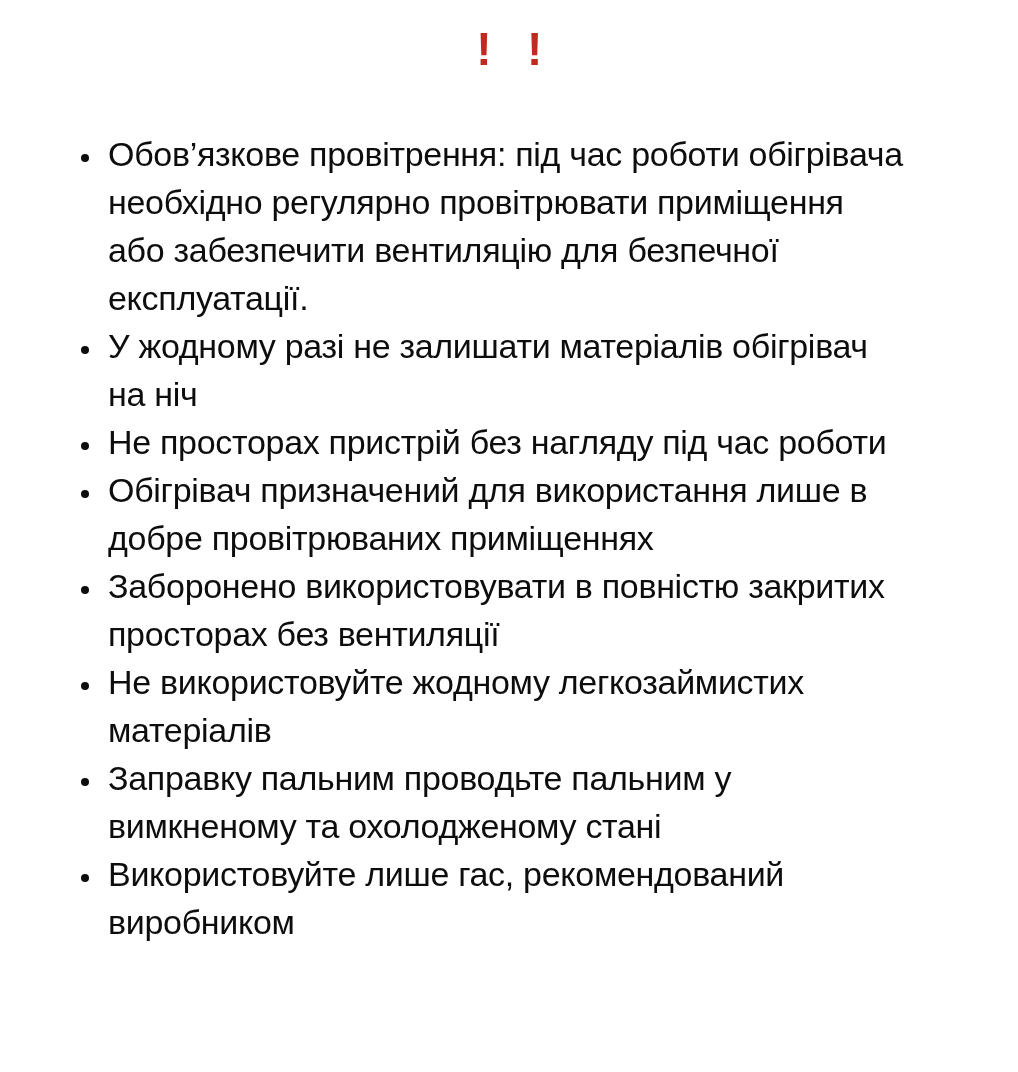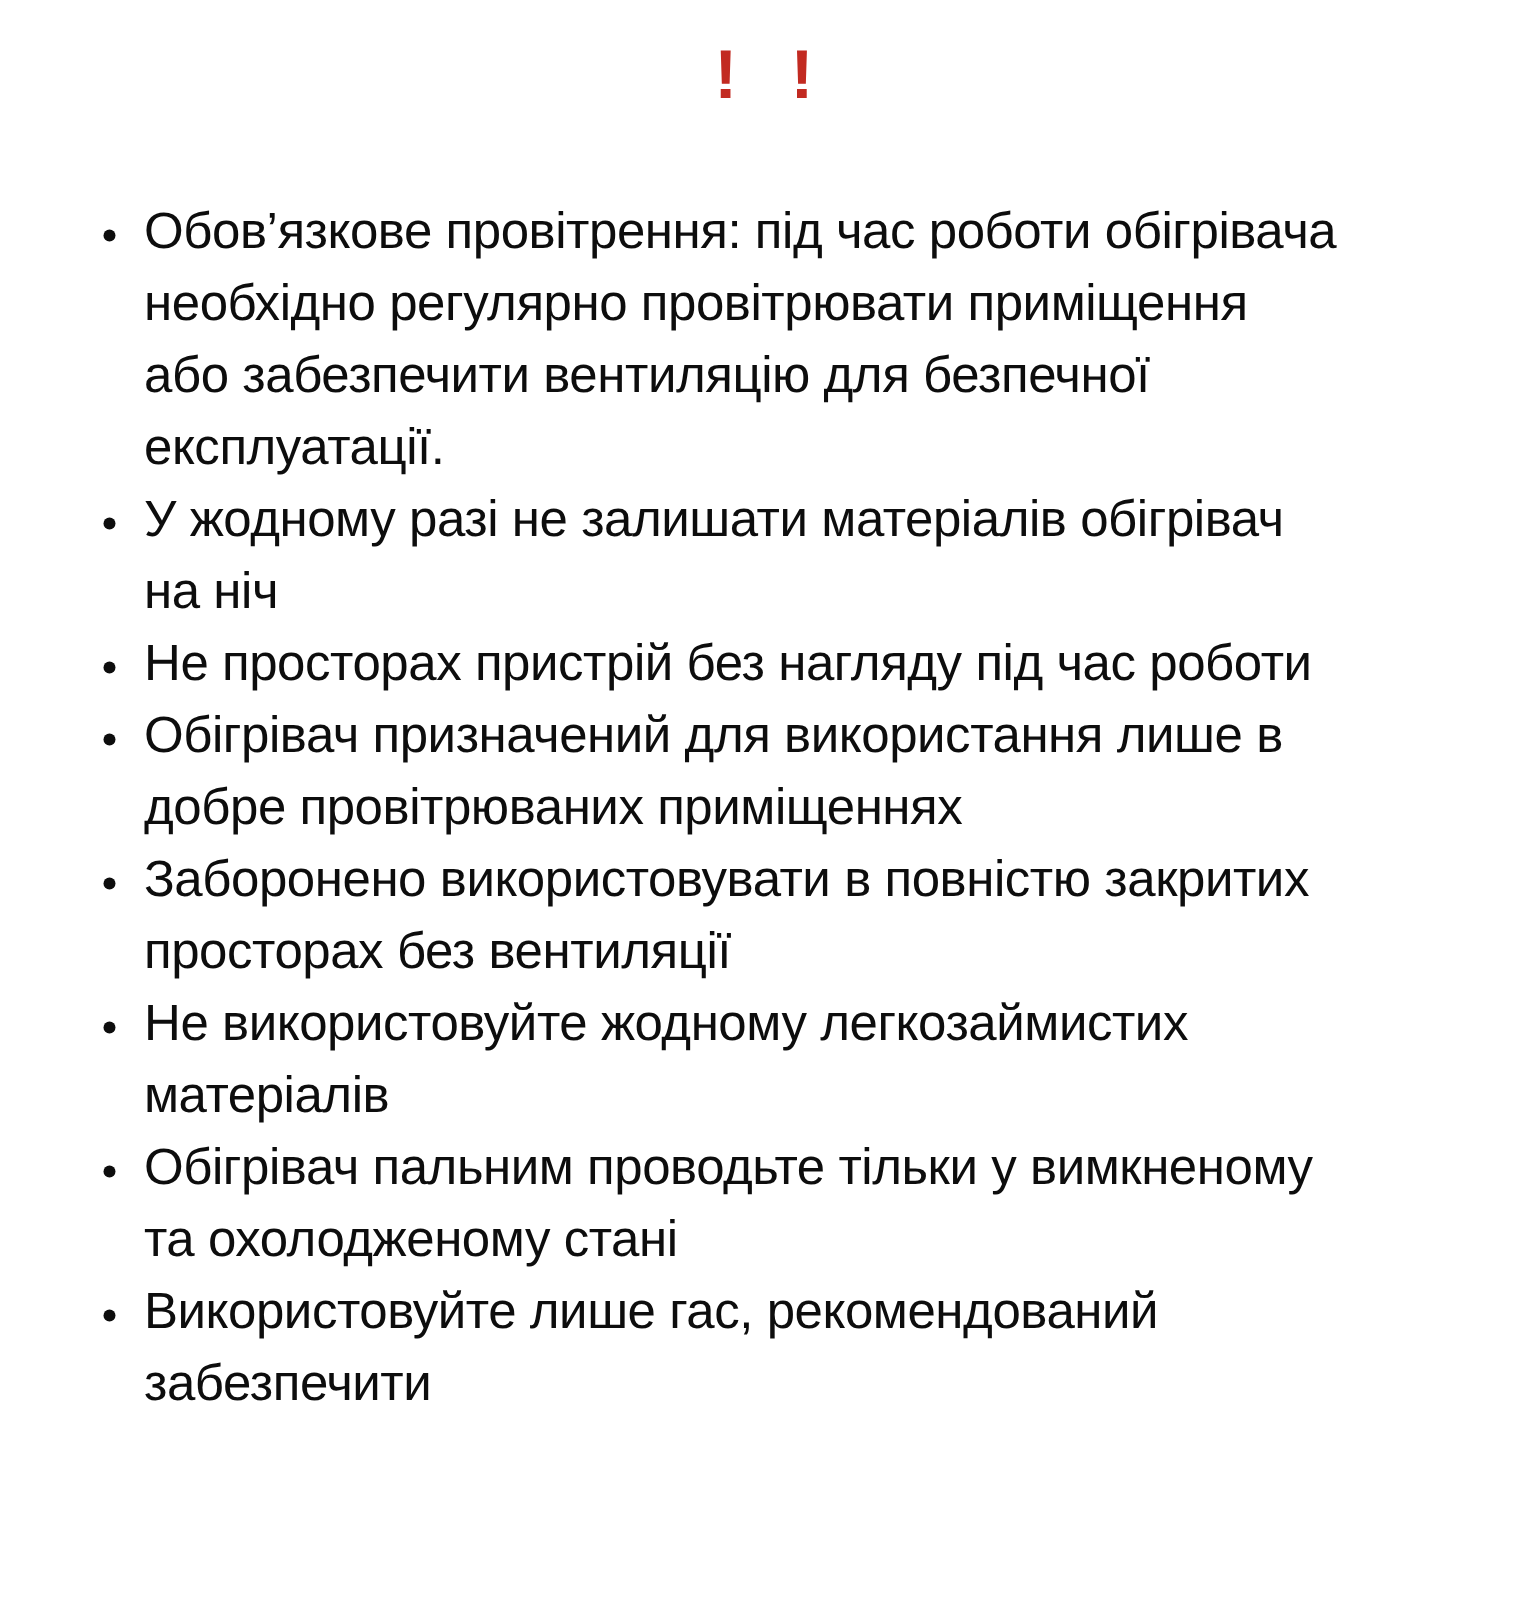--- a/index.html
+++ b/index.html
@@ -25,21 +25,21 @@
     padding-top: 22px;
     font-size: 46px;
     font-weight: 700;
     letter-spacing: -0.5px;
     white-space: nowrap;
   }
   .title .excl {
     font-weight: 700;
   }
   .rules {
-    margin: 54px 0 0 4px;
+    margin: 54px 0 0 16px;
     padding: 0 0 0 88px;
     width: 888px;
     box-sizing: border-box;
     list-style: disc outside;
   }
   .rules li {
     font-size: 34px;
     line-height: 48px;
     color: #0d0d0d;
     letter-spacing: -0.3px;
@@ -59,16 +59,16 @@
     <span class="excl">!</span>
   </h1>
 
   <ul class="rules">
       <li>Обов’язкове провітрення: під час роботи обігрівача необхідно регулярно провітрювати приміщення або забезпечити вентиляцію для безпечної експлуатації.</li>
       <li>У жодному разі не залишати матеріалів обігрівач на ніч</li>
       <li>Не просторах пристрій без нагляду під час роботи</li>
       <li>Обігрівач призначений для використання лише в добре провітрюваних приміщеннях</li>
       <li>Заборонено використовувати в повністю закритих просторах без вентиляції</li>
       <li>Не використовуйте жодному легкозаймистих матеріалів</li>
-      <li>Обігрівач пальним проводьте тільки у вимкненому та охолодженому стані</li>
-      <li>Використовуйте лише гас, рекомендований забезпечити</li>
+      <li>Заправку пальним проводьте пальним у вимкненому та охолодженому стані</li>
+      <li>Використовуйте лише гас, рекомендований виробником</li>
     </ul>
 </div>
 
 </body></html>

